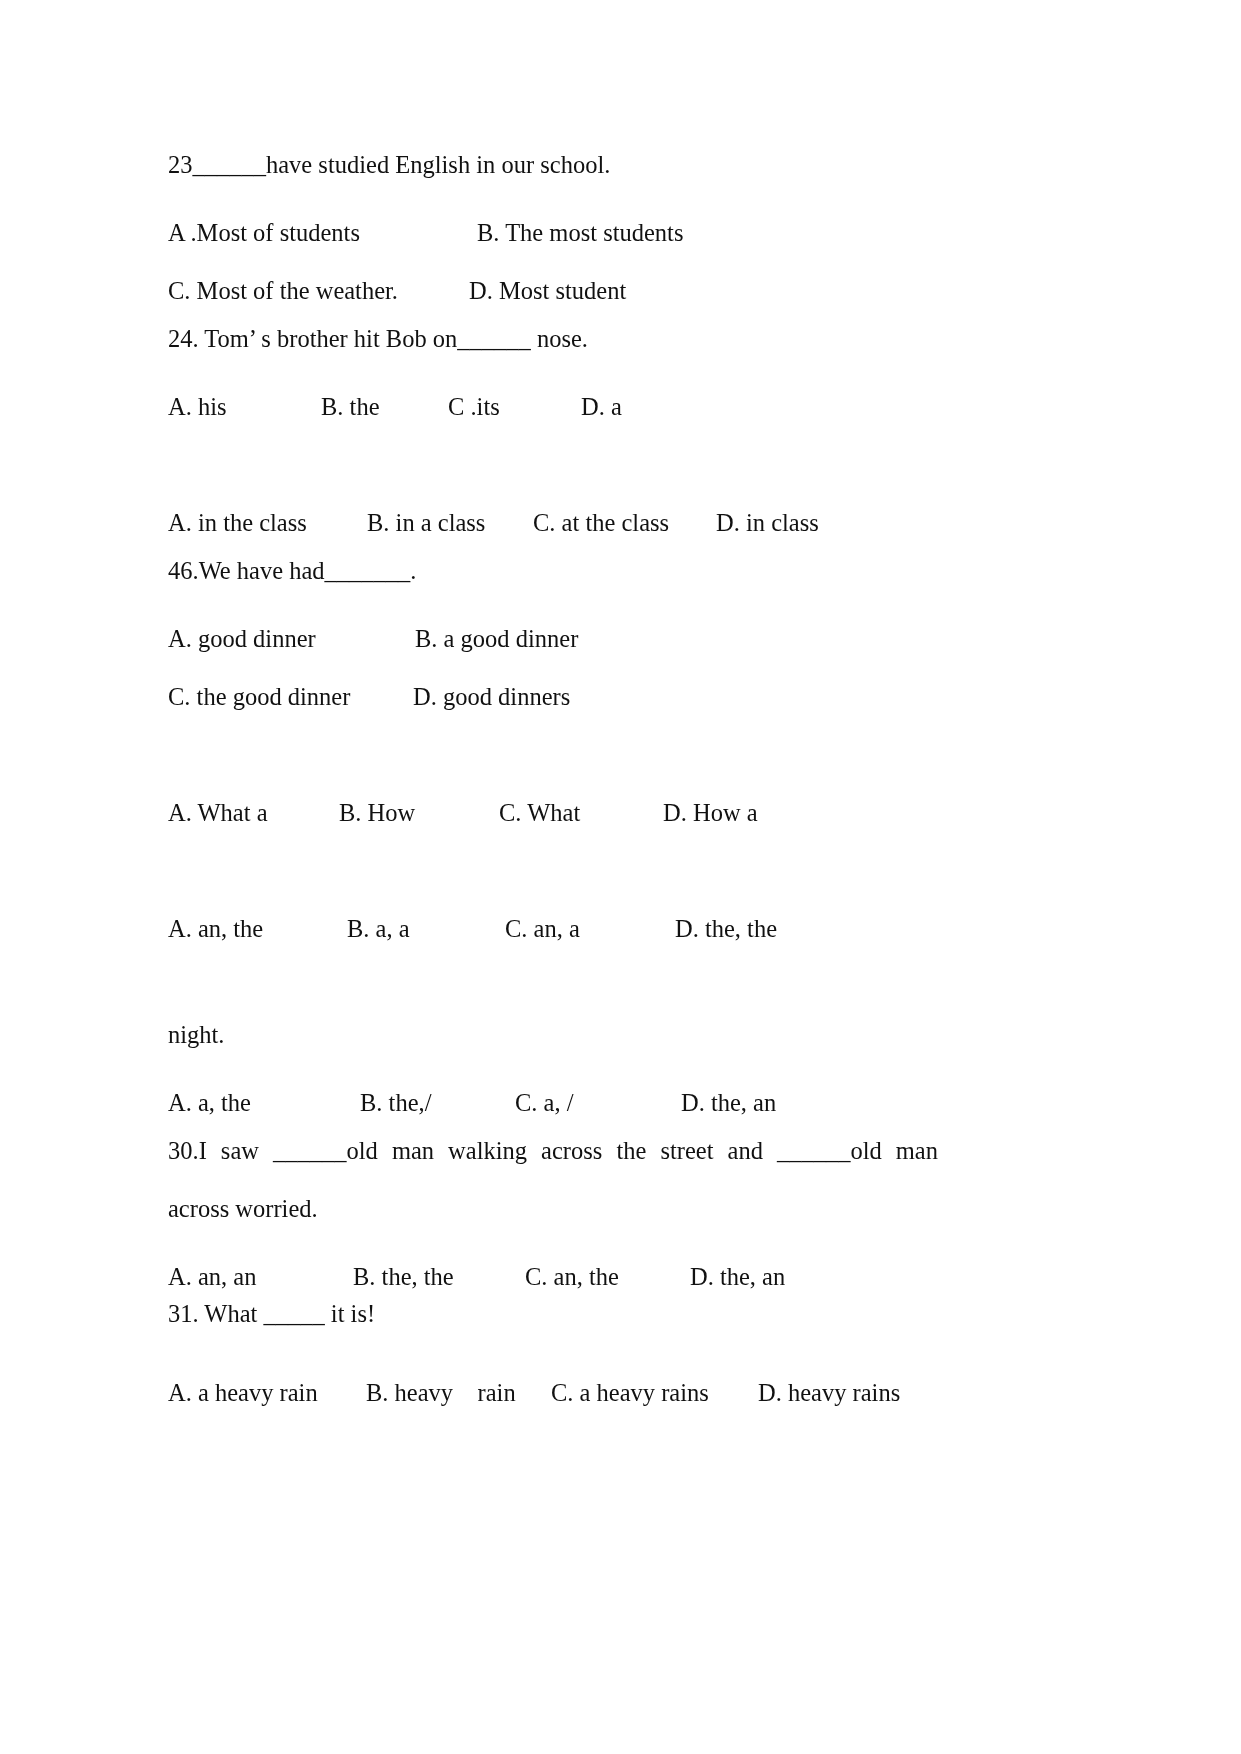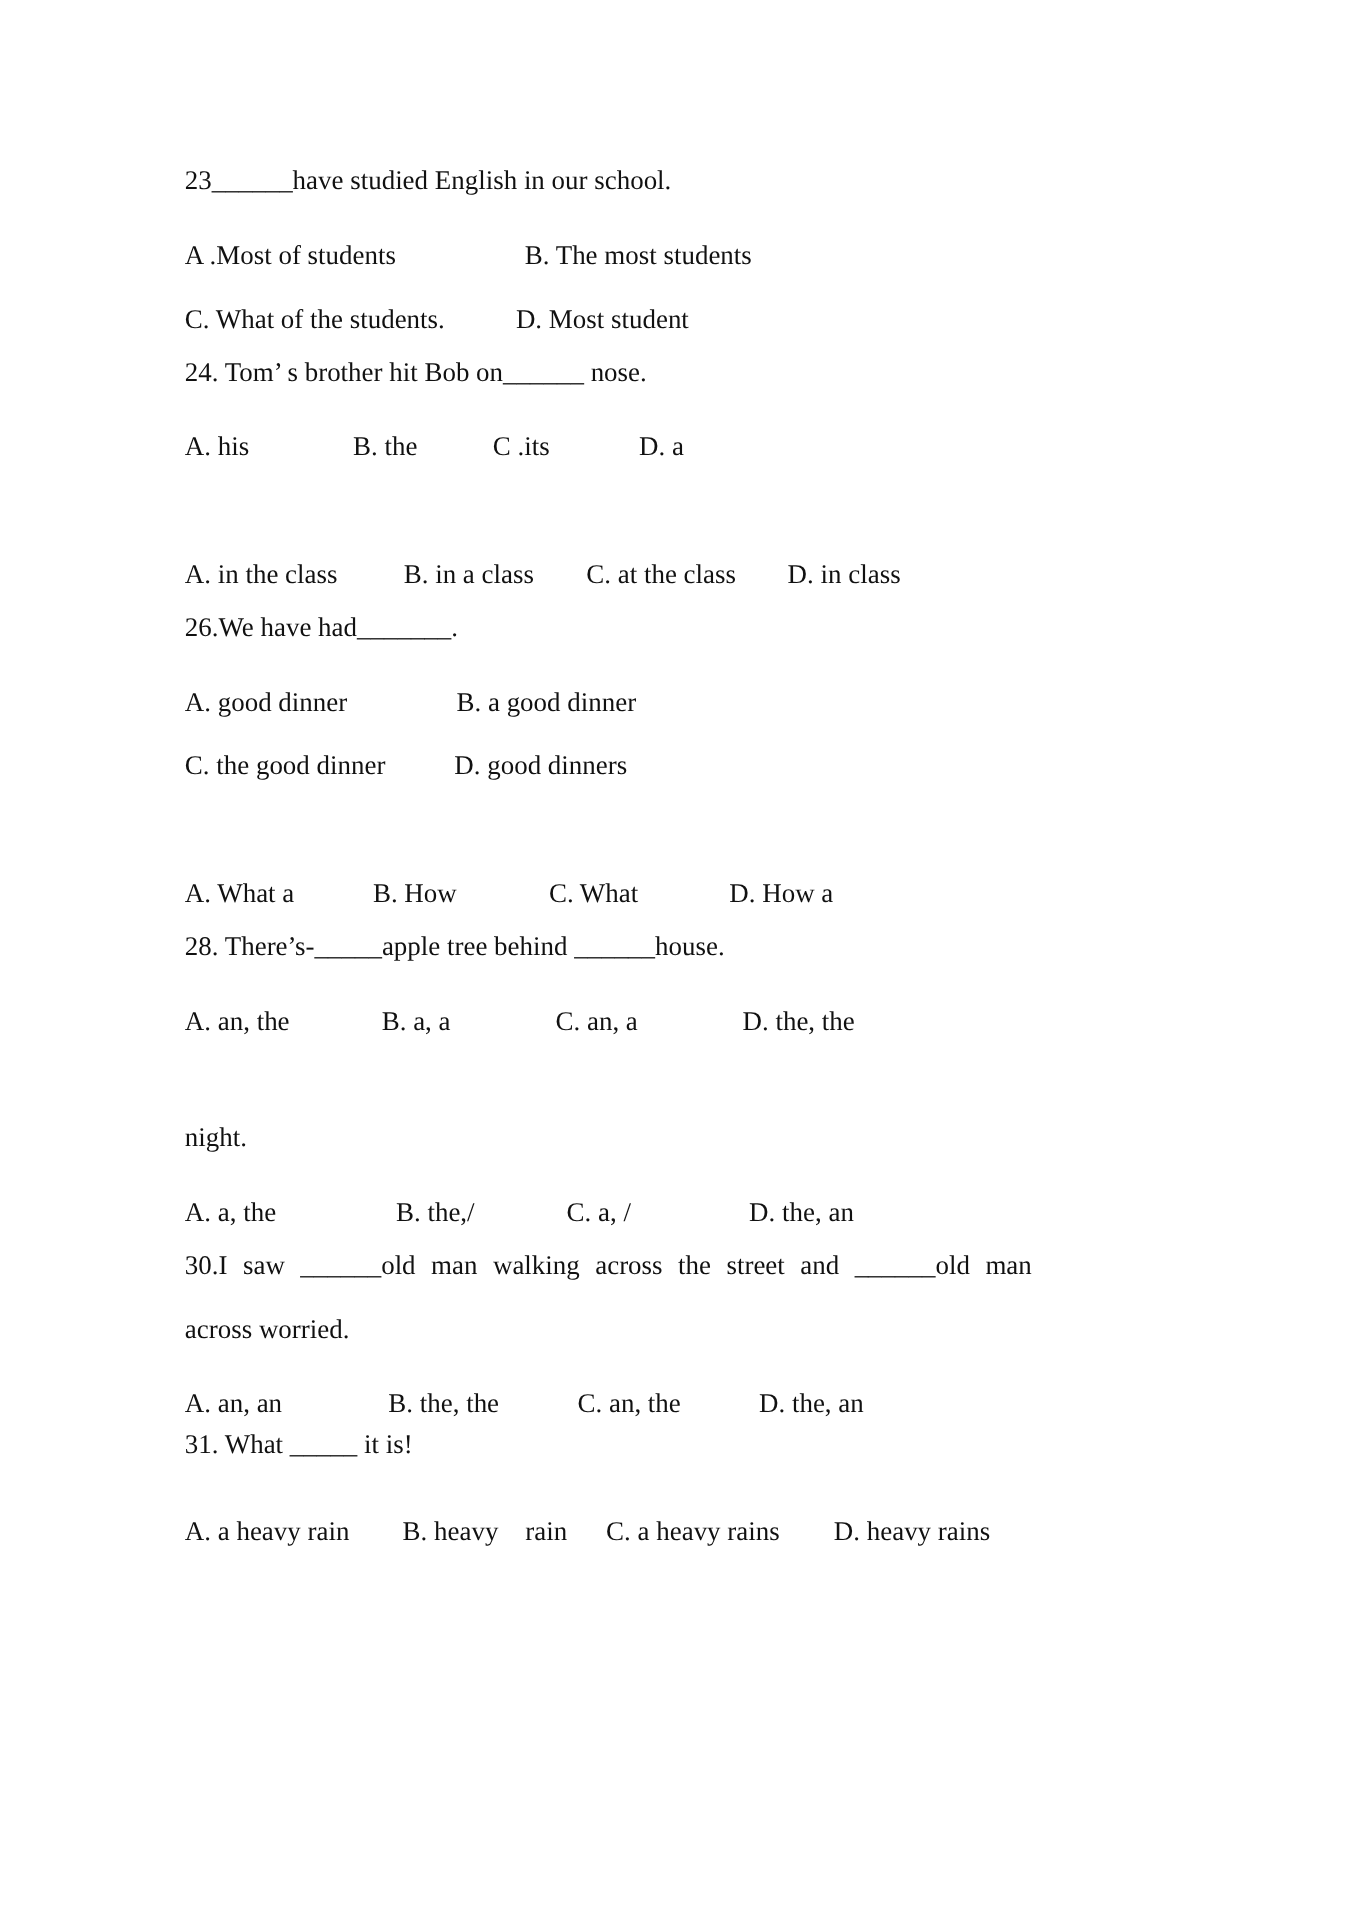--- a/index.html
+++ b/index.html
@@ -48,57 +48,56 @@
 <body>
 
 <div class="page">
 
   <div class="line" style="top:145px">23______have studied English in our school.</div>
   <div class="line" style="top:203px">
     <span class="opt" style="left:0px">A .Most of students</span>
     <span class="opt" style="left:309px">B. The most students</span>
   </div>
   <div class="line" style="top:261px">
-    <span class="opt" style="left:0px">C. What of the students.</span>
+    <span class="opt" style="left:0px">C. Most of the weather.</span>
     <span class="opt" style="left:301px">D. Most student</span>
   </div>
 
   <div class="line" style="top:319px">24. Tom’ s brother hit Bob on______ nose.</div>
   <div class="line" style="top:377px">
     <span class="opt" style="left:0px">A. his</span>
     <span class="opt" style="left:153px">B. the</span>
     <span class="opt" style="left:280px">C .its</span>
     <span class="opt" style="left:413px">D. a</span>
   </div>
 
   <div class="line" style="top:493px">
     <span class="opt" style="left:0px">A. in the class</span>
     <span class="opt" style="left:199px">B. in a class</span>
     <span class="opt" style="left:365px">C. at the class</span>
     <span class="opt" style="left:548px">D. in class</span>
   </div>
 
-  <div class="line" style="top:551px">26.We have had_______.</div>
+  <div class="line" style="top:551px">46.We have had_______.</div>
   <div class="line" style="top:609px">
     <span class="opt" style="left:0px">A. good dinner</span>
     <span class="opt" style="left:247px">B. a good dinner</span>
   </div>
   <div class="line" style="top:667px">
     <span class="opt" style="left:0px">C. the good dinner</span>
     <span class="opt" style="left:245px">D. good dinners</span>
   </div>
 
   <div class="line" style="top:783px">
     <span class="opt" style="left:0px">A. What a</span>
     <span class="opt" style="left:171px">B. How</span>
     <span class="opt" style="left:331px">C. What</span>
     <span class="opt" style="left:495px">D. How a</span>
   </div>
 
-  <div class="line" style="top:841px">28. There’s-_____apple tree behind ______house.</div>
   <div class="line" style="top:899px">
     <span class="opt" style="left:0px">A. an, the</span>
     <span class="opt" style="left:179px">B. a, a</span>
     <span class="opt" style="left:337px">C. an, a</span>
     <span class="opt" style="left:507px">D. the, the</span>
   </div>
 
   <div class="line" style="top:1015px">night.</div>
   <div class="line" style="top:1073px">
     <span class="opt" style="left:0px">A. a, the</span>

